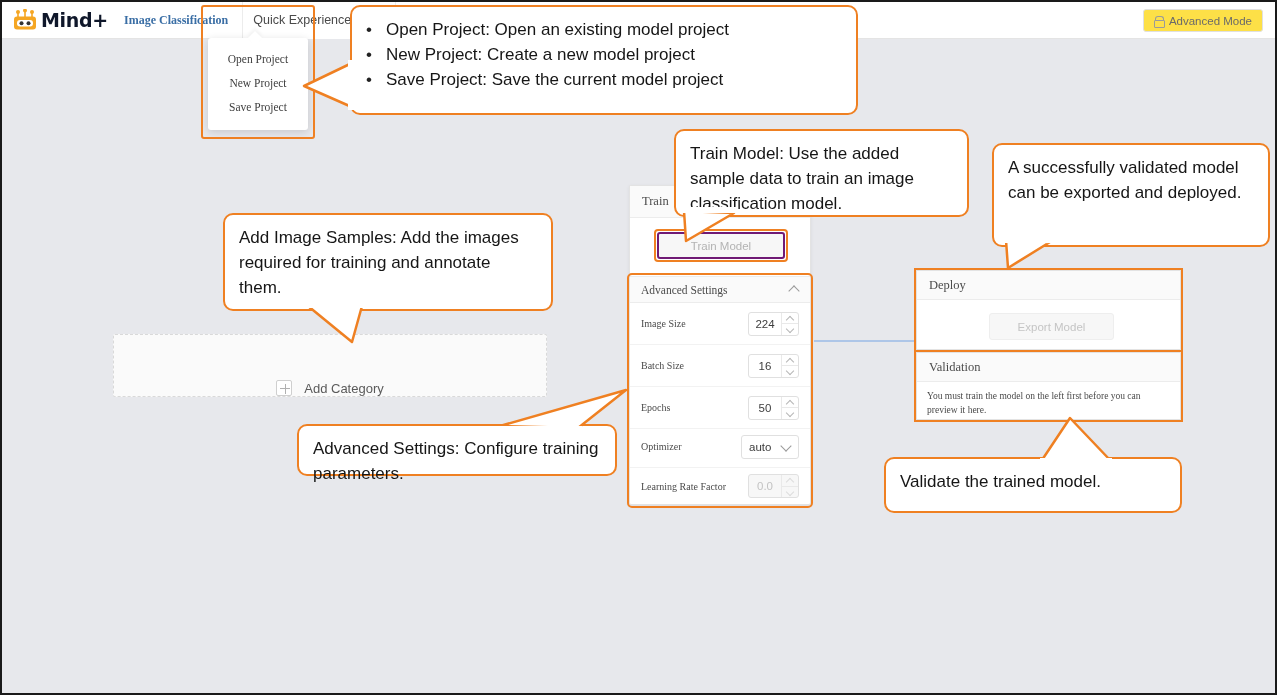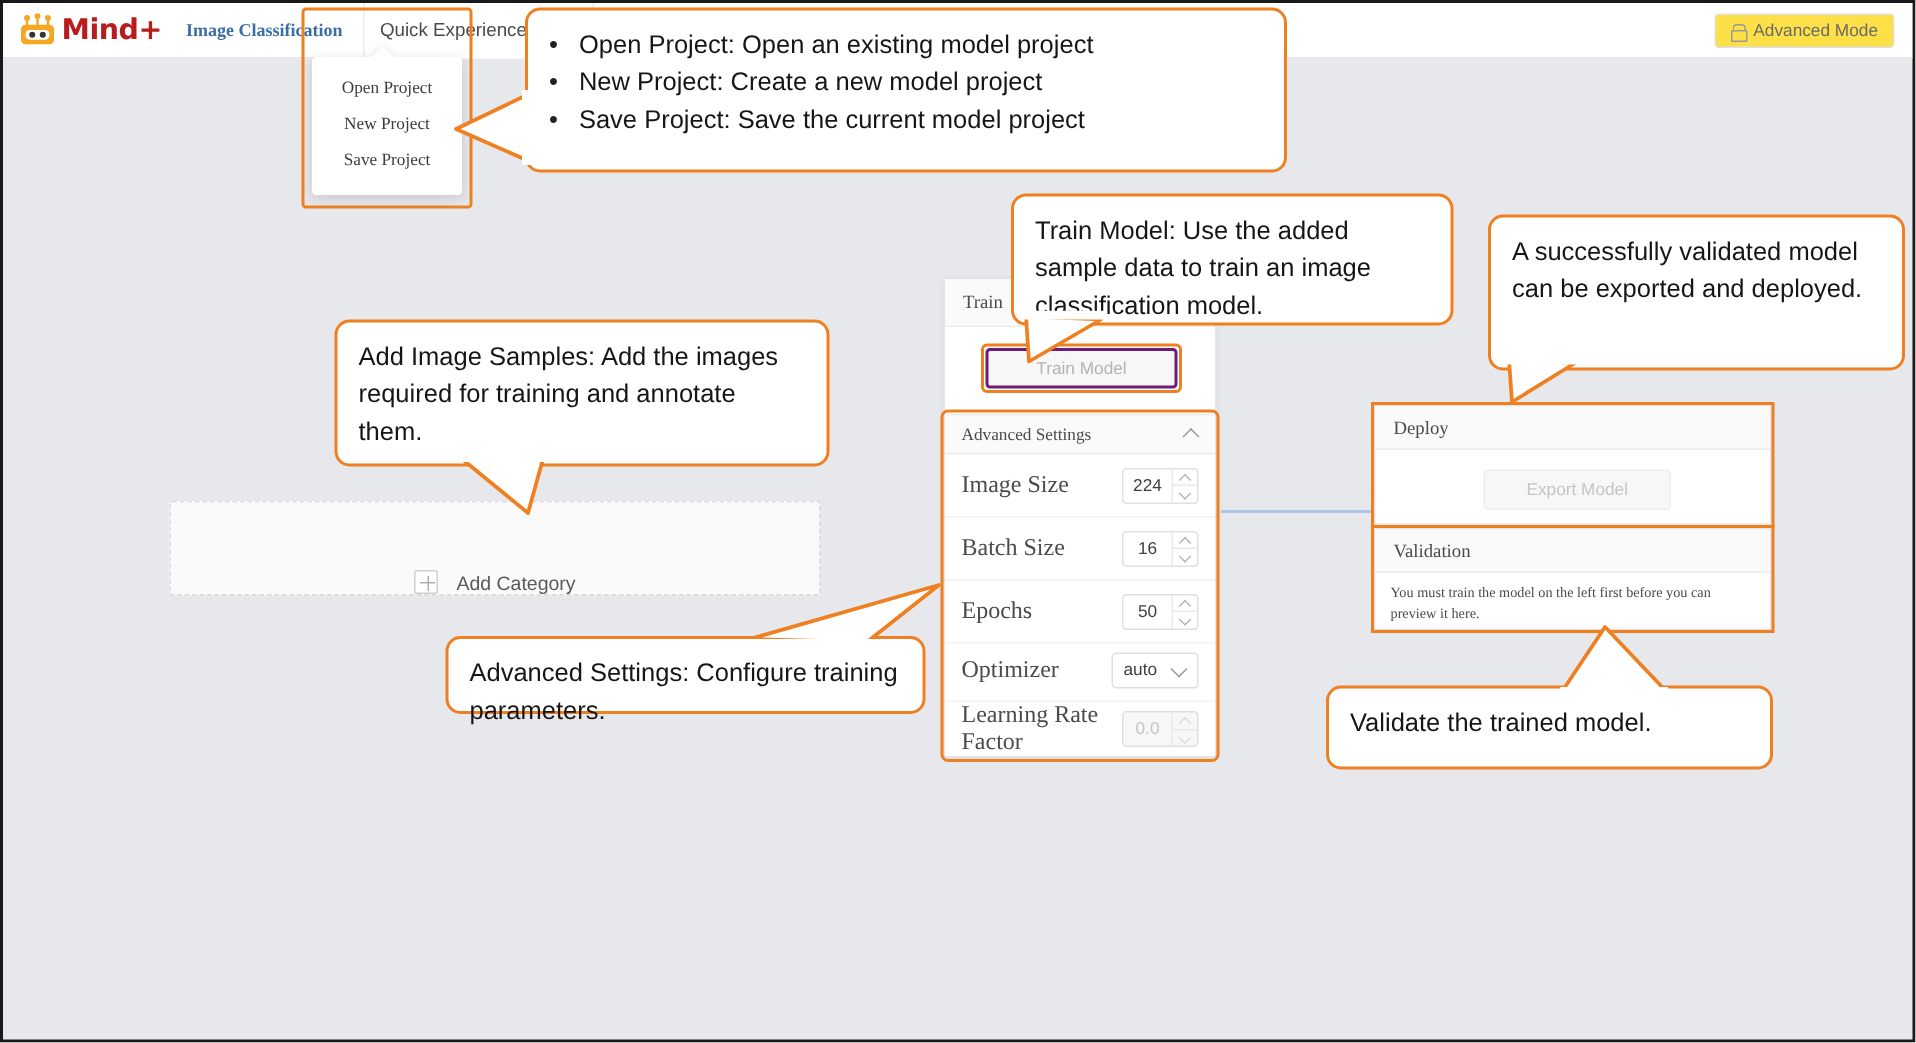--- a/index.html
+++ b/index.html
@@ -21,21 +21,21 @@
   .appbar {
     position: absolute; left: 0; top: 0;
     width: 1273px; height: 37px;
     background: #ffffff;
     border-bottom: 1px solid #e4e4e4;
     display: flex; align-items: center;
   }
   .logo-wrap { display: flex; align-items: center; margin-left: 10px; }
   .robot-icon { width: 26px; height: 22px; position: relative; }
   .logo-text {
-    font-size: 19px; font-weight: bold; color: #b91c1c;
+    font-size: 19px; font-weight: bold; color: #0f172a;
     letter-spacing: -0.3px; margin-left: 3px;
     font-family: "DejaVu Sans", sans-serif;
   }
   .app-subtitle {
     font-size: 12px; color: #3a6ea5; margin-left: 16px;
     font-family: "Liberation Serif", serif; font-weight: bold;
   }
   .qe-btn {
     margin-left: 14px; height: 37px; padding: 0 10px;
     display: flex; align-items: center; gap: 25px;
@@ -143,21 +143,21 @@
     display:flex; align-items:center; justify-content:space-between;
     padding: 0 11px;
     font-size:11.5px; color:#4b4b4b; font-family:"Liberation Serif", serif;
   }
   .setting-row {
     position:absolute; left:0; width:100%; height:42px;
     border-bottom:1px solid #f2f2f2;
     display:flex; align-items:center; justify-content:space-between;
     padding: 0 11px;
   }
-  .setting-label { font-size:16px; color:#4b4b4b; font-family:"Liberation Serif", serif; }
+  .setting-label { font-size:10px; color:#4b4b4b; font-family:"Liberation Serif", serif; }
   .spinner { display:flex; height:24px; border:1px solid #e0e0e0; border-radius:3px; background:#fff; }
   .spinner .val {
     width:32px; display:flex; align-items:center; justify-content:center;
     font-size:11.5px; color:#3d3d3d; overflow:hidden; white-space:nowrap;
   }
   .spinner .arrows { width:17px; border-left:1px solid #e9e9e9; display:flex; flex-direction:column; }
   .spinner .arrows span { flex:1; position:relative; }
   .spinner .arrows span::before{
     content:""; position:absolute; left:5px; top:4px; width:5px;height:5px;
     border-left:1.2px solid #b6b6b6; border-top:1.2px solid #b6b6b6; transform:rotate(45deg);

